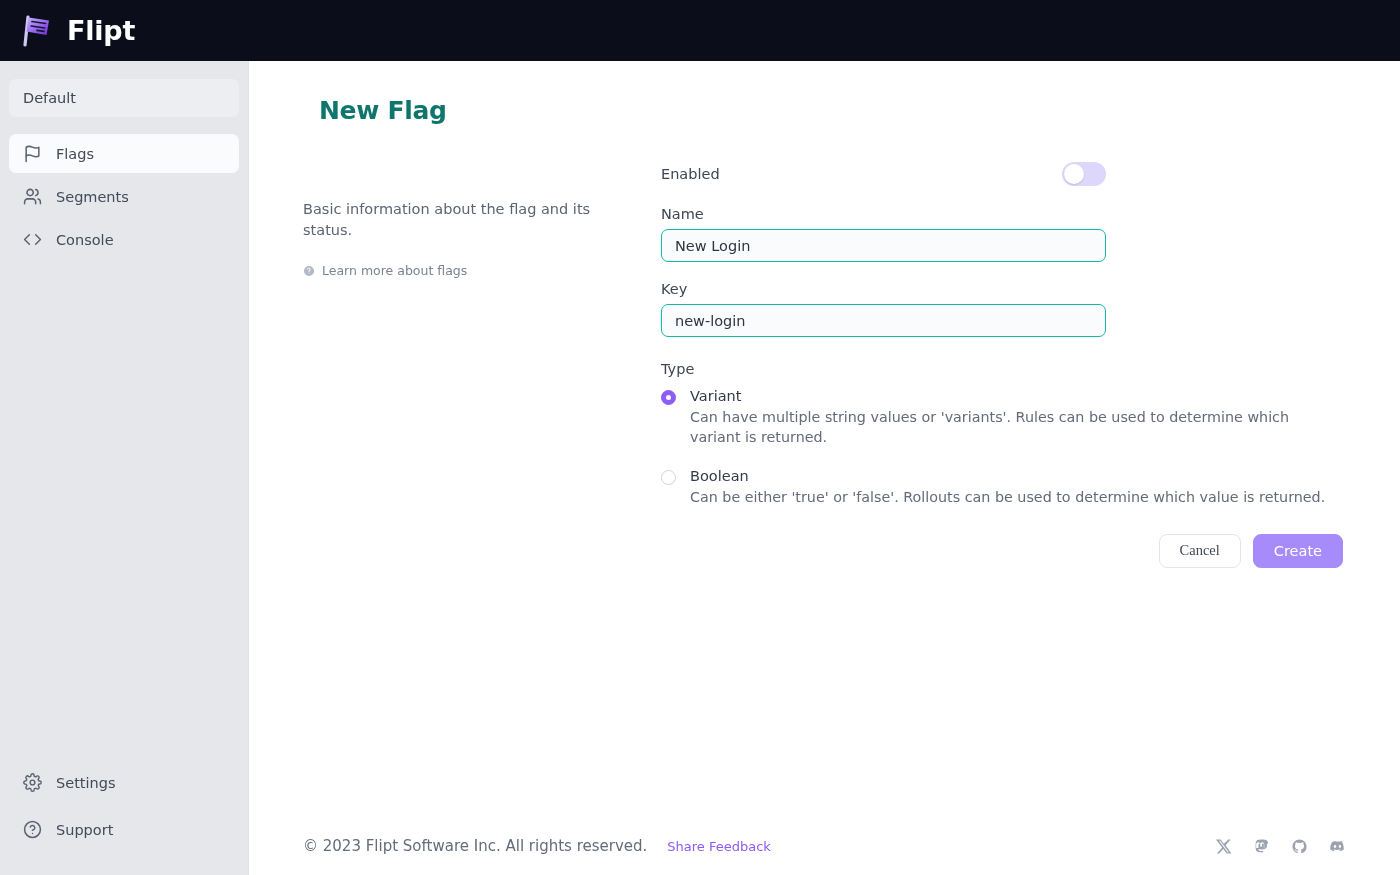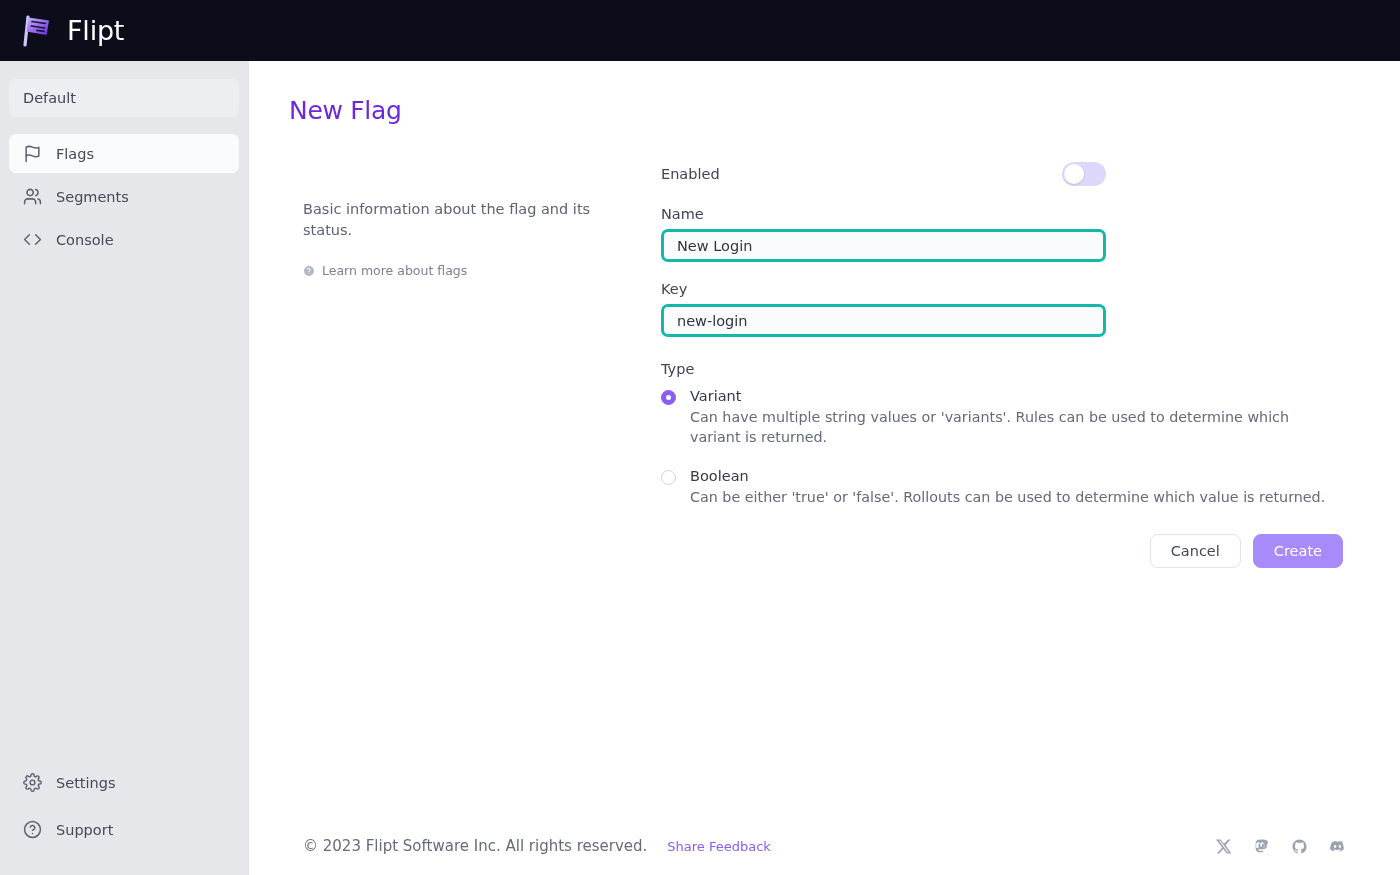--- a/index.html
+++ b/index.html
@@ -22,21 +22,21 @@
     background: #0b0e1a;
     display: flex;
     align-items: center;
     padding-left: 18px;
   }
   .brand { display: flex; align-items: center; gap: 9px; }
   .brand-logo { width: 40px; height: 40px; display: block; }
   .brand-name {
     color: #ffffff;
     font-size: 27px;
-    font-weight: 400;
+    font-weight: 700;
     letter-spacing: -0.2px;
     line-height: 1;
   }
 
   
   .sidebar {
     position: absolute;
     top: 61px; left: 0;
     width: 249px;
     height: 814px;
@@ -79,24 +79,24 @@
   .main {
     position: absolute;
     top: 61px; left: 249px;
     width: 1151px;
     height: 814px;
     background: #ffffff;
     overflow: hidden;
   }
   .page-title {
     position: absolute;
-    left: 40px; top: 35px;
+    left: 70px; top: 35px;
     font-size: 25px;
-    font-weight: 400;
-    color: #6d28d9;
+    font-weight: 700;
+    color: #0f766e;
     letter-spacing: -0.3px;
   }
 
   
   .info-col { position: absolute; left: 54px; top: 110px; width: 330px; }
   .info-desc { font-size: 14.5px; color: #5c6372; line-height: 1.45; margin-top: 28px; }
   .info-link {
     margin-top: 22px;
     display: flex;
     align-items: center;
@@ -134,21 +134,21 @@
     border-radius: 50%;
     background: #ffffff;
     box-shadow: 0 1px 2px rgba(0,0,0,.14);
   }
 
   .field { margin-top: 19px; width: 445px; }
   .field .fld-label { display: block; margin-bottom: 7px; }
   .txt-input {
     width: 100%;
     height: 33px;
-    border: 3px solid #14b8a6;
+    border: 1px solid #14b8a6;
     border-radius: 7px;
     background: #fafbfc;
     font-family: inherit;
     font-size: 14.5px;
     color: #2f3643;
     padding: 0 13px;
     outline: none;
   }
 
   
@@ -223,20 +223,21 @@
     font-family: inherit;
     font-size: 14.5px;
     padding: 0 20px;
     cursor: pointer;
     border: 1px solid transparent;
   }
   .btn-cancel {
     background: #ffffff;
     border-color: #e4e2f3;
     color: #414856;
+    font-family: Liberation Serif, serif;
   }
   .btn-create {
     background: #a78bfa;
     border-color: #a78bfa;
     color: #ffffff;
   }
 
   
   .footer {
     position: absolute;

